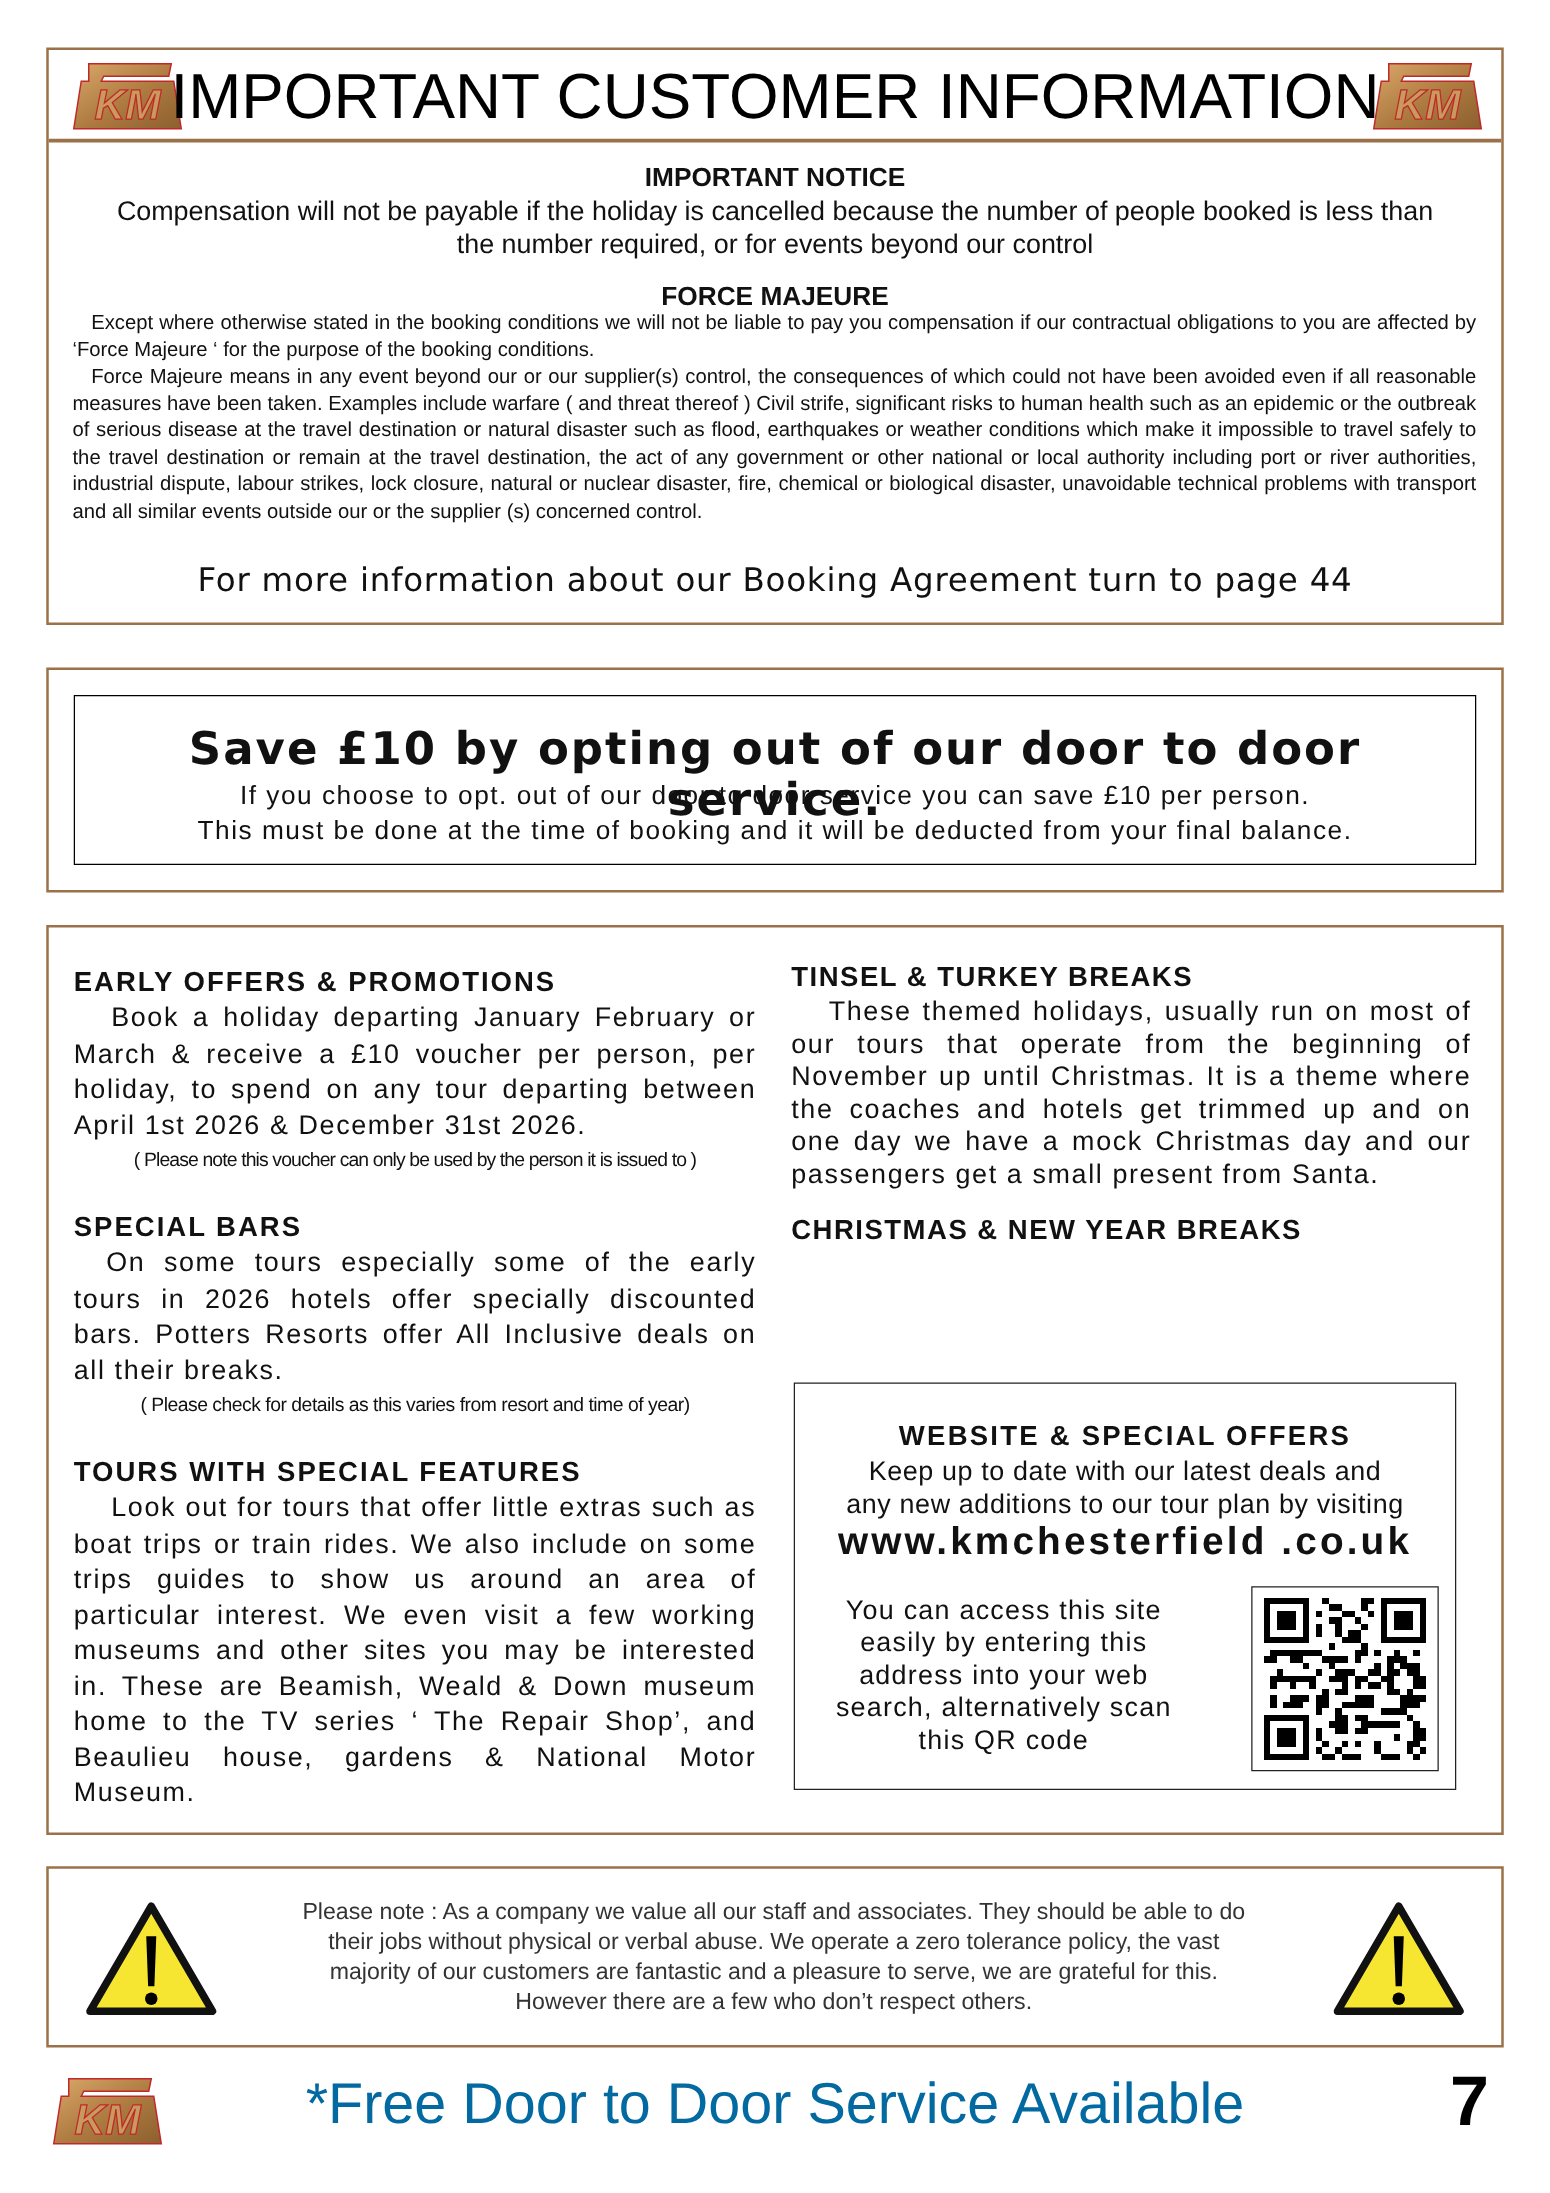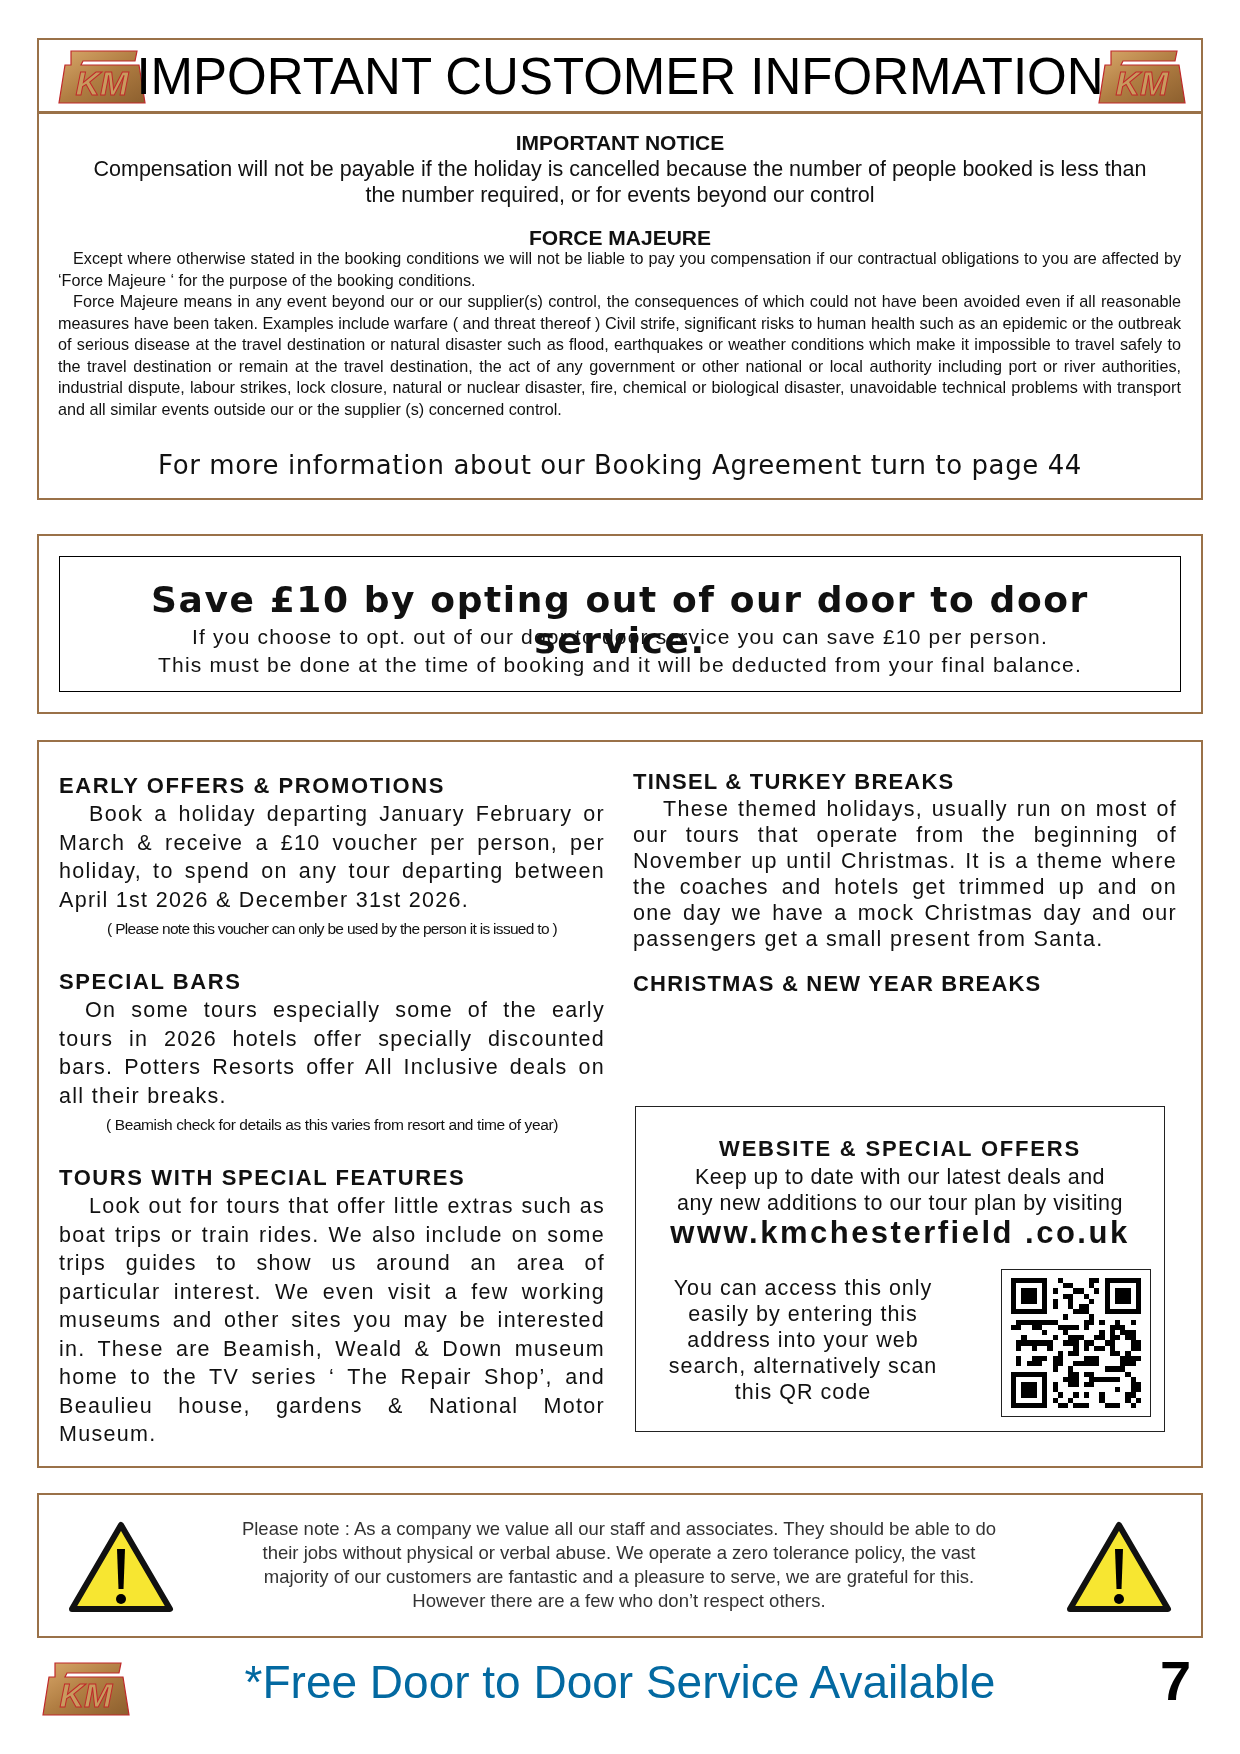--- a/index.html
+++ b/index.html
@@ -120,21 +120,21 @@
   <div class="col" id="col-left">
     <div>
       <div class="sec-head">EARLY OFFERS &amp; PROMOTIONS</div>
       <div class="sec-body"><span class="indent"></span><span>Book a holiday departing January February or March &amp; receive a £10 voucher per person, per holiday, to spend on any tour departing between April 1st 2026 &amp; December 31st 2026.</span></div>
       <div class="sec-note">( Please note this voucher can only be used by the person it is issued to )</div>
     </div>
     <div class="sec-gap"></div>
     <div>
       <div class="sec-head">SPECIAL BARS</div>
       <div class="sec-body"><span class="indent" style="width:26px"></span><span>On some tours especially some of the early tours in 2026 hotels offer specially discounted bars. Potters Resorts offer All Inclusive deals on all their breaks.</span></div>
-      <div class="sec-note" style="letter-spacing:-0.4px">( Beamish check for details as this varies from resort and time of year)</div>
+      <div class="sec-note" style="letter-spacing:-0.4px">( Please check for details as this varies from resort and time of year)</div>
     </div>
     <div class="sec-gap"></div>
     <div>
       <div class="sec-head">TOURS WITH SPECIAL FEATURES</div>
       <div class="sec-body"><span class="indent"></span><span>Look out for tours that offer little extras such as boat trips or train rides. We also include on some trips guides to show us around an area of particular interest. We even visit a few working museums and other sites you may be interested in. These are Beamish, Weald &amp; Down museum home to the TV series ‘ The Repair Shop’, and Beaulieu house, gardens &amp; National Motor Museum.</span></div>
     </div>
   </div>
 
   <div class="col" id="col-right">
     <div>
@@ -145,21 +145,21 @@
     <div>
       <div class="sec-head" style="letter-spacing:1.2px">CHRISTMAS &amp; NEW YEAR BREAKS</div>
     </div>
   </div>
 
   <div class="web-box">
     <div class="web-head">WEBSITE &amp; SPECIAL OFFERS</div>
     <div class="web-line" id="web-l2">any new additions to our tour plan by visiting</div>
     <div class="web-line" id="web-l1">Keep up to date with our latest deals and</div>
     <div class="web-url">www.kmchesterfield .co.uk</div>
-    <div class="web-access">You can access this only easily by  entering this address into your web search, alternatively scan this QR code</div>
+    <div class="web-access">You can access this site easily by  entering this address into your web search, alternatively scan this QR code</div>
     <div class="qr">
       <svg viewBox="0 0 25 25" shape-rendering="crispEdges" id="qr-svg">
           <rect x="0" y="0" width="7" height="1" fill="#000"></rect>
           <rect x="0" y="6" width="7" height="1" fill="#000"></rect>
           <rect x="0" y="0" width="1" height="7" fill="#000"></rect>
           <rect x="6" y="0" width="1" height="7" fill="#000"></rect>
           <rect x="2" y="2" width="3" height="3" fill="#000"></rect>
           <rect x="18" y="0" width="7" height="1" fill="#000"></rect>
           <rect x="18" y="6" width="7" height="1" fill="#000"></rect>
           <rect x="18" y="0" width="1" height="7" fill="#000"></rect>

